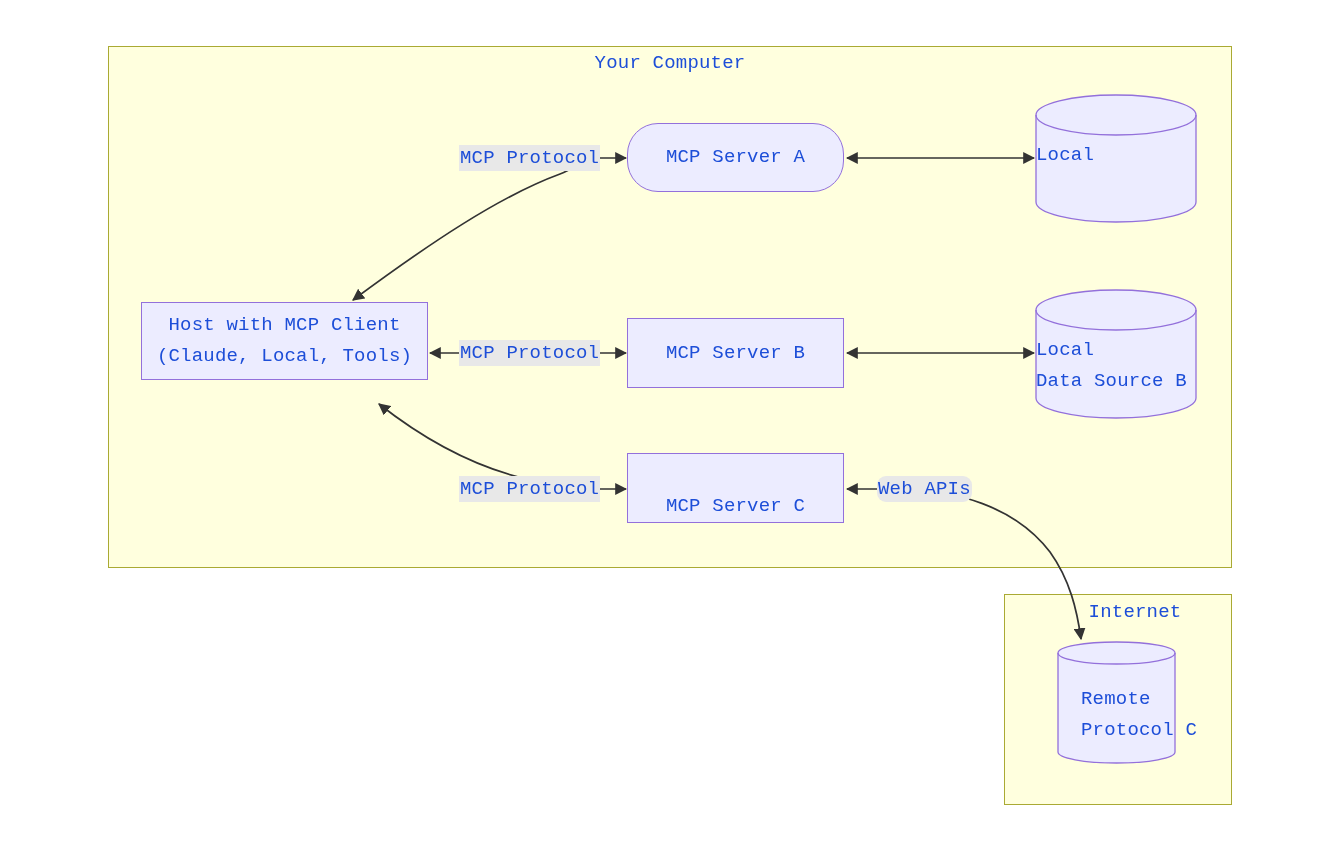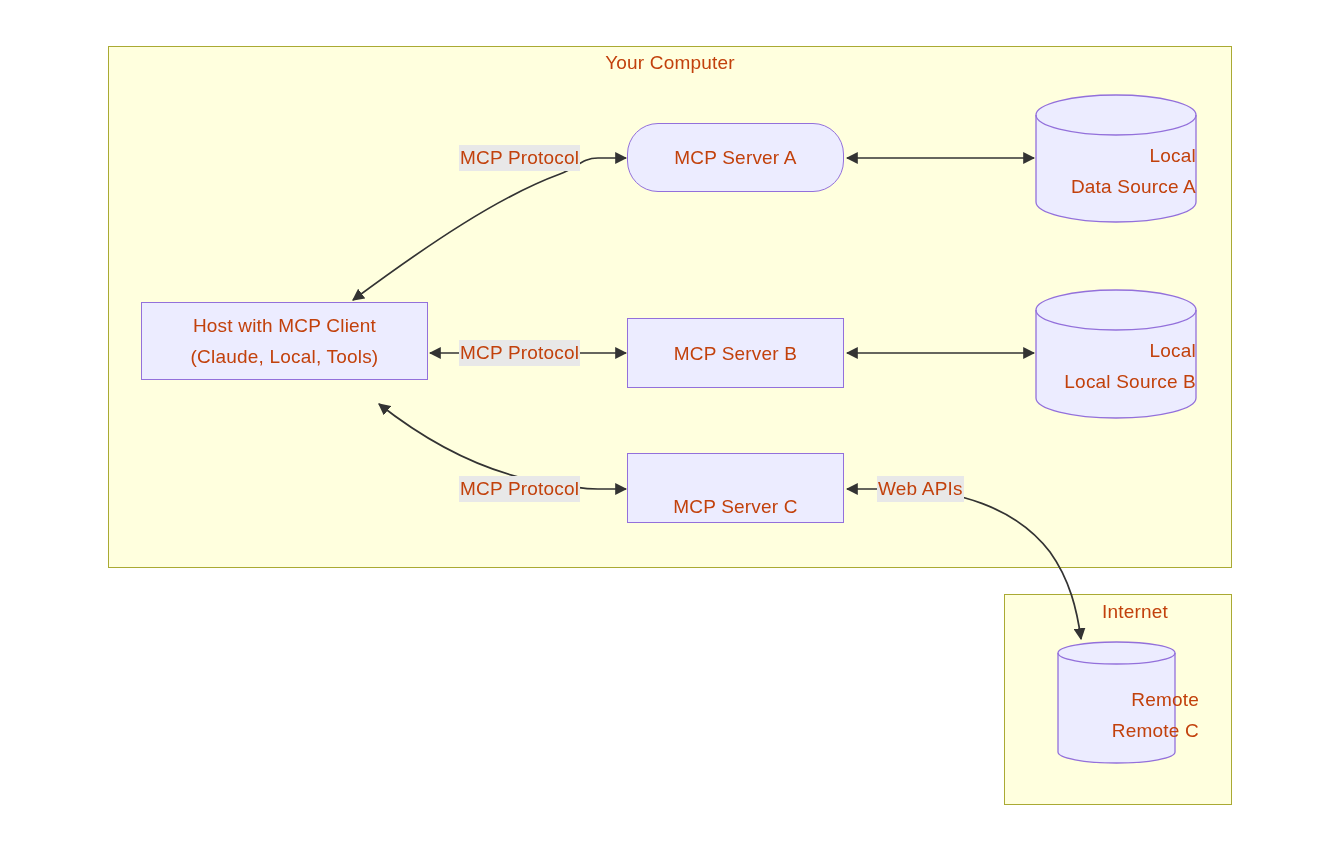--- a/index.html
+++ b/index.html
@@ -1,22 +1,22 @@
 <!DOCTYPE html>
 <html><head>
 <meta charset="utf-8">
 <style>
   html, body { margin: 0; padding: 0; background: #ffffff; }
   .canvas {
     position: relative;
     width: 1318px;
     height: 858px;
     background: #ffffff;
-    font-family: Liberation Sans, sans-serif;
-    color: #c2410c;
+    font-family: Liberation Mono, monospace;
+    color: #1d4ed8;
     font-size: 19px;
     letter-spacing: 0.2px;
     overflow: hidden;
   }
   .cluster {
     position: absolute;
     background: #ffffde;
     border: 1.3px solid #aaaa33;
     box-sizing: border-box;
     z-index: 0;
@@ -35,21 +35,21 @@
     display: flex;
     flex-direction: column;
     align-items: center;
     justify-content: center;
     text-align: center;
     line-height: 31px;
     z-index: 1;
   }
   .cyl-label {
     position: absolute;
-    text-align: right;
+    text-align: left;
     line-height: 31px;
     z-index: 3;
   }
   svg.edges {
     position: absolute;
     left: 0; top: 0;
     width: 1318px;
     height: 858px;
     z-index: 2;
     pointer-events: none;
@@ -125,34 +125,33 @@
     </g>
 
     <g>
       <path class="cyl-body" d="M 1058,653 A 58.5,11 0 0 1 1175,653 L 1175,752 A 58.5,11 0 0 1 1058,752 Z"></path>
       <path class="cyl-rim" d="M 1058,653 A 58.5,11 0 0 0 1175,653"></path>
     </g>
   </svg>
 
   <div class="cyl-label" style="left:1036px; top:140px; width:160px;">
     <div>Local</div>
-    <div>Data Source A</div>
   </div>
 
   <div class="cyl-label" style="left:1036px; top:335px; width:160px;">
     <div>Local</div>
-    <div>Local Source B</div>
+    <div>Data Source B</div>
   </div>
 
   <div class="cyl-label" style="left:1057px; top:684px; width:118px;margin-left:24px;">
     <div>Remote</div>
-    <div>Remote C</div>
+    <div>Protocol C</div>
   </div>
 
   <div class="edge-label" style="left:459px; top:145px;">MCP Protocol</div>
 
   <div class="edge-label" style="left:459px; top:340px;">MCP Protocol</div>
 
   <div class="edge-label" style="left:459px; top:476px;">MCP Protocol</div>
 
-  <div class="edge-label" style="left:877px; top:476px;">Web APIs</div>
+  <div class="edge-label" style="left:877px; top:476px;border-radius:9px;">Web APIs</div>
 
 </div>
 
 </body></html>

